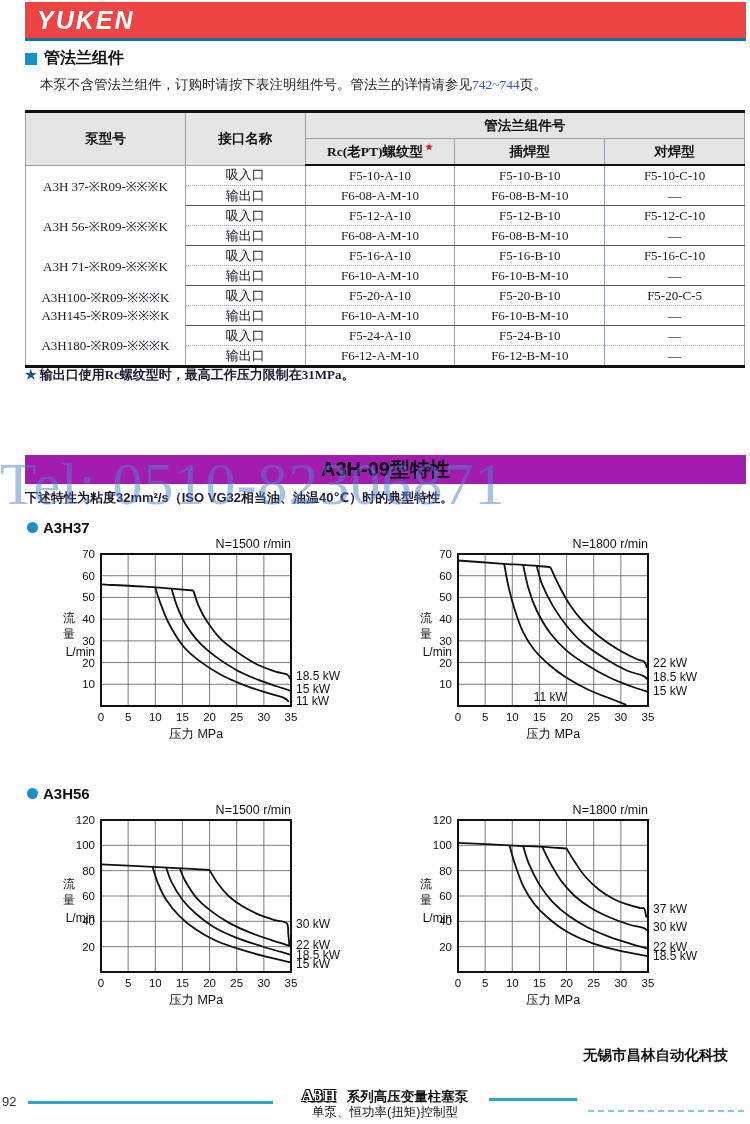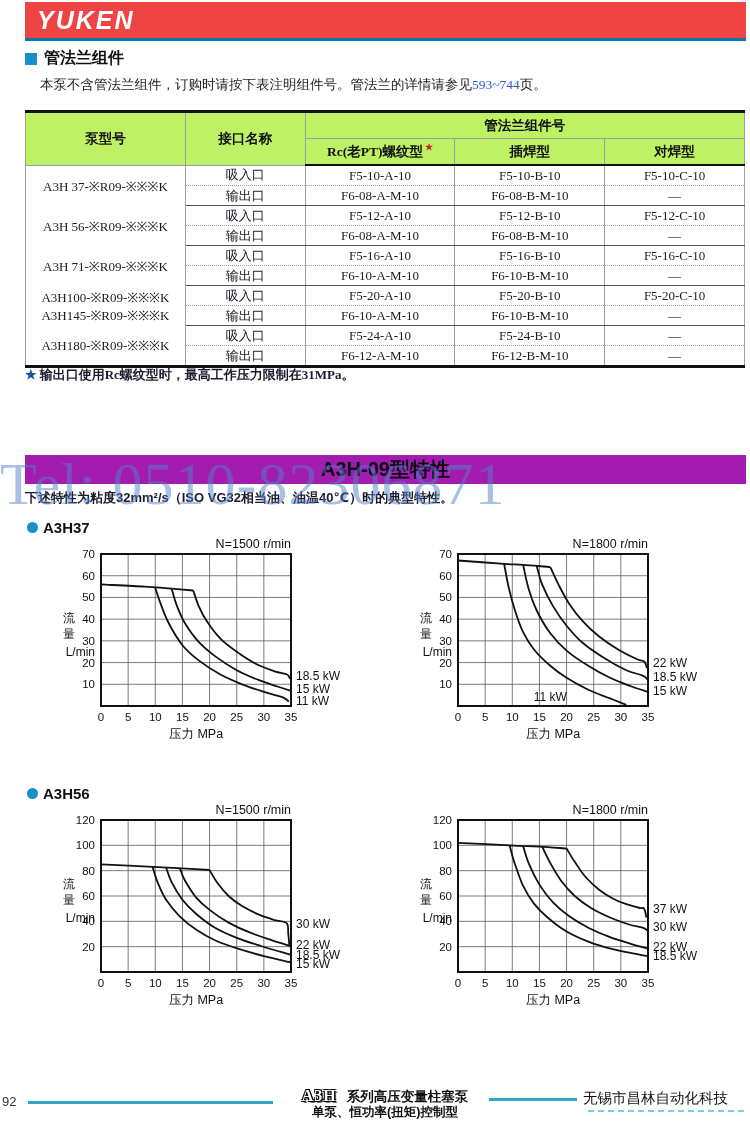--- a/index.html
+++ b/index.html
@@ -14,21 +14,21 @@
   .sec-head{position:absolute;left:25px;top:48px;display:flex;align-items:center;gap:7px;
             font-weight:bold;font-size:16px;}
   .sq{width:12px;height:12px;background:#1590C8;display:inline-block;}
   .intro{position:absolute;left:40px;top:76px;margin:0;font-family:"Liberation Serif","DejaVu Serif",serif;
          font-size:13.5px;color:#222;}
   .pagelink{color:#2B57C8;text-decoration:none;cursor:pointer;}
   
   table.flange{position:absolute;left:25px;top:110px;width:720px;border-collapse:collapse;
                border-top:3px solid #111;border-bottom:3px solid #111;
                font-family:"Liberation Serif","DejaVu Serif",serif;font-size:13px;}
-  table.flange th{background:#bef264;border:1px solid #98a0a6;font-weight:bold;height:25px;
+  table.flange th{background:#e5e5e5;border:1px solid #98a0a6;font-weight:bold;height:25px;
                   font-size:13.5px;padding:0 2px;}
   table.flange .subhead th{border-bottom:2.5px solid #111;}
   table.flange td{border-left:1px solid #9aa2a8;border-right:1px solid #9aa2a8;text-align:center;
                   height:19px;padding:0 2px;color:#1a1a28;}
   table.flange td.dot-b{border-bottom:1px dotted #a0a8ae;}
   table.flange tr.grp-end td{border-bottom:1.5px solid #555;}
   .redstar{color:#CC2222;font-size:9px;vertical-align:super;margin-left:2px;}
   .footnote{position:absolute;left:25px;top:366px;margin:0;font-family:"Liberation Serif","DejaVu Serif",serif;
             font-size:13px;font-weight:600;color:#1a1a2e;}
   .footnote .star{color:#1b4f9c;margin-right:3px;}
@@ -60,39 +60,39 @@
   .wm1{top:452px;} .wm2{top:549px;}
   
   .page-num{position:absolute;left:2px;top:1094px;font-size:13px;color:#333;}
   .fline1{position:absolute;left:28px;top:1101px;width:245px;height:3px;background:#2FA8C5;}
   .fline2{position:absolute;left:489px;top:1098px;width:88px;height:3px;background:#2FA8C5;}
   .series-block{position:absolute;left:280px;top:1087px;width:210px;text-align:center;line-height:1.15;}
   .series-l1{font-weight:bold;font-size:13.5px;white-space:nowrap;}
   .a3h-logo{font-family:"Liberation Serif","DejaVu Serif",serif;font-weight:900;font-size:16px;
             letter-spacing:1px;color:#fff;margin-right:10px;
             text-shadow:-1px -1px 0 #000,1px -1px 0 #000,-1px 1px 0 #000,1px 1px 0 #000,2px 2px 0 #666;}
-  .series-l2{font-weight:bold;font-size:12.5px;white-space:nowrap;}
-  .company{position:absolute;left:583px;top:1089px;font-weight:normal;font-size:14.5px;white-space:nowrap;}
+  .series-l2{font-weight:normal;font-size:12.5px;white-space:nowrap;}
+  .company{position:absolute;left:583px;top:1046px;font-weight:bold;font-size:14.5px;white-space:nowrap;}
   .company-underline{position:absolute;left:588px;top:1110px;width:156px;border-top:2px dashed #7ccede;}
 </style>
 </head>
 <body>
 
 <div class="page">
 
   <div class="top-bar">
     <span class="logo">YUKEN</span>
   </div>
 
   <div class="sec-head">
     <span class="sq"></span>
     <span>管法兰组件</span>
   </div>
 
-  <p class="intro"><span>本泵不含管法兰组件，订购时请按下表注明组件号。管法兰的详情请参见</span><a class="pagelink">593~744</a><span>页。</span></p>
+  <p class="intro"><span>本泵不含管法兰组件，订购时请按下表注明组件号。管法兰的详情请参见</span><a class="pagelink">742~744</a><span>页。</span></p>
 
   <table class="flange">
     <colgroup>
       <col style="width:160px">
         <col style="width:120px">
       <col style="width:150px">
         <col style="width:150px">
         <col style="width:140px">
     </colgroup>
     <thead>
@@ -154,21 +154,21 @@
           <td>—</td>
         </tr>
         <tr>
           <td rowspan="2">
             <div>A3H100-※R09-※※※K</div>
             <div>A3H145-※R09-※※※K</div>
           </td>
           <td class="dot-b">吸入口</td>
           <td class="dot-b">F5-20-A-10</td>
           <td class="dot-b">F5-20-B-10</td>
-          <td class="dot-b">F5-20-C-10</td>
+          <td class="dot-b">F5-20-C-5</td>
         </tr>
         <tr class="grp-end">
           <td>输出口</td>
           <td>F6-10-A-M-10</td>
           <td>F6-10-B-M-10</td>
           <td>—</td>
         </tr>
         <tr>
           <td rowspan="2">
             <div>A3H180-※R09-※※※K</div>

